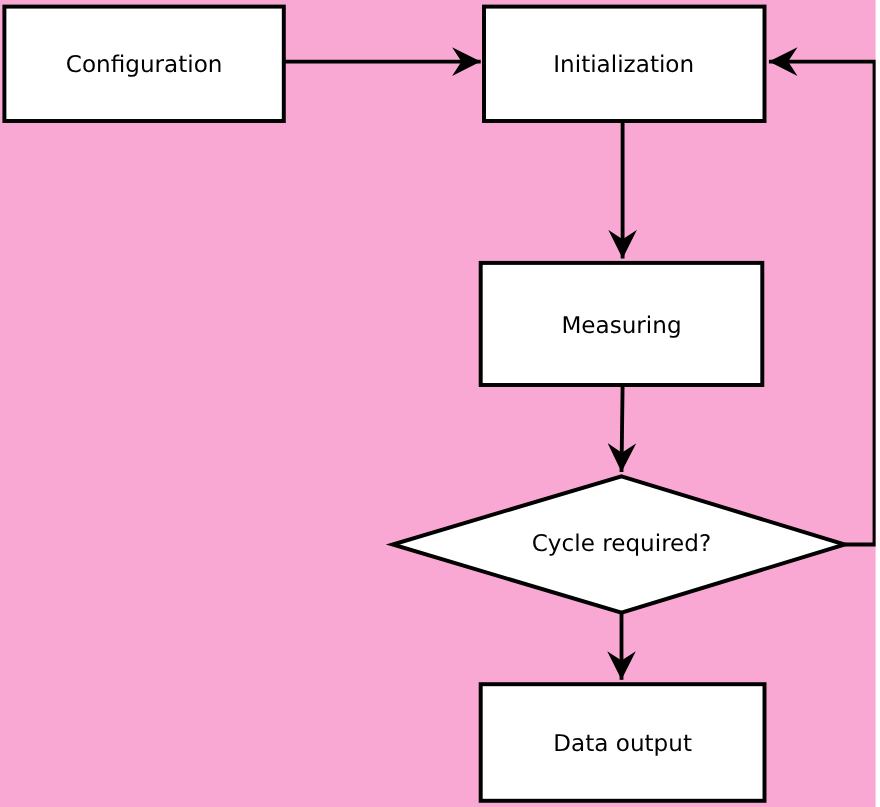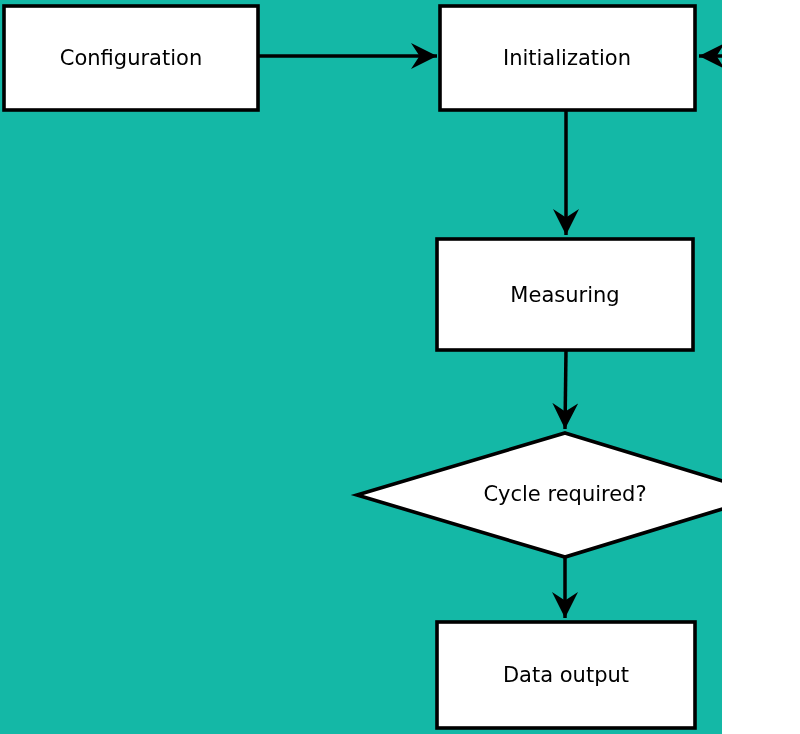--- a/index.html
+++ b/index.html
@@ -2,23 +2,23 @@
 <html><head>
 <meta charset="utf-8">
 <style>
   html, body {
     margin: 0;
     padding: 0;
     background: #ffffff;
   }
   .canvas-wrap {
     position: relative;
-    width: 722px;
+    width: 796px;
     height: 734px;
-    background: #14b8a6;
+    background: #f9a8d4;
     overflow: hidden;
   }
   svg {
     display: block;
   }
   .node-shape {
     fill: #ffffff;
     stroke: #000000;
     stroke-width: 3.6;
   }

